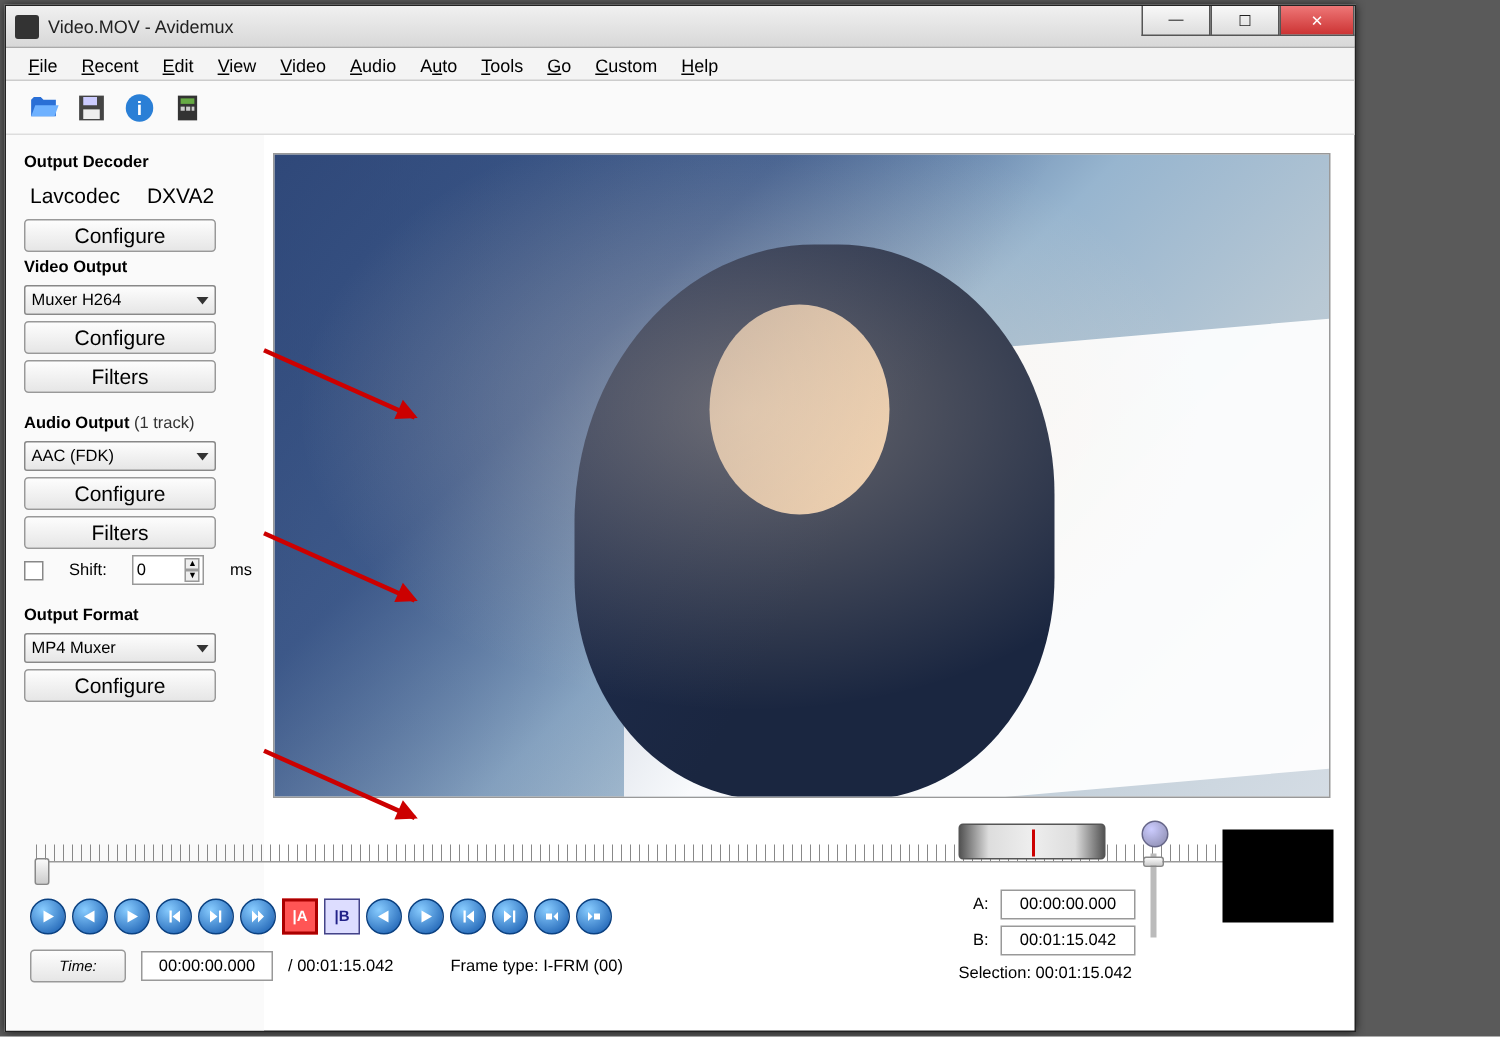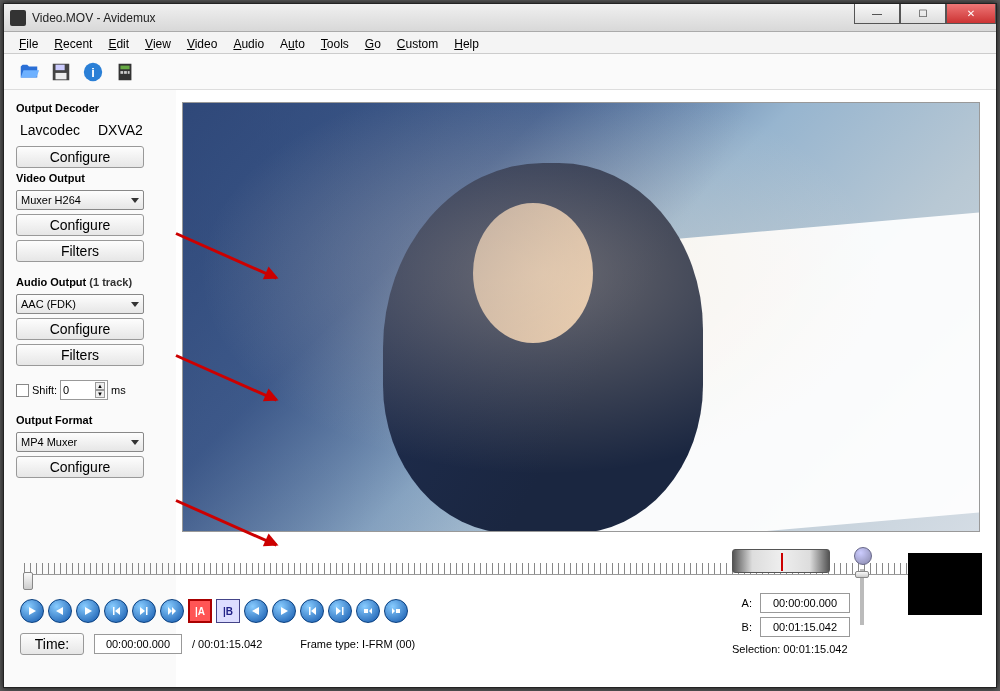--- a/index.html
+++ b/index.html
@@ -1,60 +1,60 @@
 <!DOCTYPE html>
 <html><head>
 <meta charset="utf-8">
 <style>
 * { box-sizing: border-box; margin: 0; padding: 0; font-family: "Segoe UI", Tahoma, sans-serif; }
 body { background: #5a5a5a; width: 1000px; height: 691px; overflow: hidden; position: relative; }
-.window { position: absolute; left: 3px; top: 3px; width: 994px; height: 685px; background: #fff; border: 1px solid #222; box-shadow: 0 0 6px rgba(0,0,0,.8); }
+.window { position: absolute; left: 3px; top: 3px; width: 901px; height: 685px; background: #fff; border: 1px solid #222; box-shadow: 0 0 6px rgba(0,0,0,.8); }
 .titlebar { height: 28px; background: linear-gradient(#f0f0f0,#d8d8d8); border-bottom: 1px solid #aaa; display: flex; align-items: center; padding-left: 6px; position: relative; }
 .titlebar .ico { width: 16px; height: 16px; background: #333; border-radius: 2px; margin-right: 6px; display:inline-block; }
 .titlebar .ttl { font-size: 12px; color: #222; }
 .winbtns { position: absolute; right: 0; top: 0; display: flex; }
 .winbtn { width: 46px; height: 20px; border: 1px solid #555; border-top: none; background: linear-gradient(#f8f8f8,#ddd); display:flex; align-items:center; justify-content:center; font-size:10px; color:#222; }
 .winbtn.close { background: linear-gradient(#e77,#c33); color:#fff; width:50px; border-top-right-radius:0; }
 .menubar { height: 22px; background:#f4f4f4; border-bottom:1px solid #ccc; display:flex; align-items:flex-end; padding-left:8px; gap:2px; }
 .menuitem { font-size:12px; padding:2px 7px; cursor:default; }
 .menuitem u { text-decoration: underline; }
 .toolbar { height: 36px; background:#fafafa; border-bottom:1px solid #ddd; display:flex; align-items:center; padding-left:14px; gap:10px; }
 .tico { width:22px; height:22px; display:inline-flex; align-items:center; justify-content:center; }
 .tico svg { width:22px; height:22px; }
 .content { display:flex; height: calc(100% - 28px - 22px - 36px); }
 .sidebar { width: 172px; padding: 6px 8px 6px 12px; background:#fafafa; font-size:11px; }
 .sidebar h4 { font-size:11px; font-weight:bold; margin-top:6px; margin-bottom:6px; }
 .decrow { display:flex; gap:18px; font-size:14px; margin:8px 0 8px 4px; }
 .btn { width:128px; height:22px; background:linear-gradient(#fdfdfd,#e6e6e6); border:1px solid #999; border-radius:3px; font-size:14px; display:flex; align-items:center; justify-content:center; margin:4px 0; cursor:default; }
 .sel { width:128px; height:20px; background:linear-gradient(#fdfdfd,#e6e6e6); border:1px solid #888; border-radius:2px; font-size:11px; padding:2px 4px; display:flex; align-items:center; justify-content:space-between; margin:4px 0; }
 .sel .tri { width:0;height:0;border-left:4px solid transparent;border-right:4px solid transparent;border-top:5px solid #333; }
-.shiftrow { display:flex; align-items:center; gap:3px; margin:14px 0; }
+.shiftrow { display:flex; align-items:center; gap:3px; margin:4px 0;justify-content:space-between; }
 .shiftrow .cb { width:13px; height:13px; border:1px solid #888; background:#fff; }
 .shiftrow .spin { width:48px; height:20px; border:1px solid #999; background:#fff; text-align:center; font-size:11px; display:flex; align-items:center; justify-content:space-between; padding:0 2px; }
 .shiftrow .spinbtns { display:flex; flex-direction:column; }
 .shiftrow .sb { width:10px;height:8px;font-size:6px;line-height:6px;text-align:center;border:1px solid #999;background:#eee; }
-.audiotrack { font-weight:bold; color:#333; }
+.audiotrack { font-weight:normal; color:#333; }
 .mainarea { flex:1; display:flex; flex-direction:column; padding:6px 10px 6px 0; }
 .videoframe { flex:0 0 430px; margin:6px 6px 0 6px; background:linear-gradient(135deg,#3a5a8a 0%,#4a6a9a 30%,#97b5cf 50%,#b8c8d4 70%,#d4dce4 100%); border:1px solid #999; position:relative; overflow:hidden; }
 .videoframe::after{content:"";position:absolute;inset:0;background:radial-gradient(ellipse at 45% 40%,rgba(255,230,200,.35),transparent 55%),linear-gradient(120deg,rgba(40,60,110,.6) 0%,rgba(40,60,110,.25) 35%,transparent 55%);}
 .vf-table{position:absolute;right:0;top:130px;width:470px;height:300px;background:#fff;border-radius:60px 0 0 0;transform:skewY(-5deg);opacity:.92;}
 .vf-kid{position:absolute;left:200px;top:60px;width:320px;height:370px;background:#1a2640;border-radius:50% 45% 40% 40%;}
 .vf-face{position:absolute;left:290px;top:100px;width:120px;height:140px;background:#e8c9a8;border-radius:50%;}
 .bottomarea { padding:8px 12px 4px 12px; }
 .timeline { position:relative; height:24px; margin:6px 4px 10px 4px; }
 .ticks { height:12px; background:repeating-linear-gradient(90deg,#888 0,#888 1px,transparent 1px,transparent 6px); border-bottom:1px solid #999; margin:0 4px; }
 .thumb { position:absolute; left:3px; top:9px; width:10px; height:18px; background:linear-gradient(#fafafa,#ccc); border:1px solid #888; border-radius:2px; }
 .controlsrow { display:flex; align-items:center; gap:4px; padding:2px 4px 6px 4px; }
 .pbtn { width:24px;height:24px;border-radius:12px;background:radial-gradient(circle at 35% 30%,#8cf,#15a);border:1px solid #0a4080;display:flex;align-items:center;justify-content:center;color:#fff;font-size:10px; }
 .abbtn { width:24px;height:24px;border:1px solid #c44;background:#fdd;display:flex;align-items:center;justify-content:center;font-size:10px;font-weight:bold;color:#a00; }
 .abbtn.b { border-color:#448;background:#ddf;color:#228; }
 .abbtn.active { background:#f55;color:#fff;border:2px solid #a00; }
 .pbtn svg{width:10px;height:10px;fill:#fff;}
 .timerow { display:flex; align-items:center; gap:10px; padding:4px; font-size:11px; }
-.timebtn { width:64px;height:22px;background:linear-gradient(#fdfdfd,#e6e6e6);border:1px solid #999;border-radius:3px;font-size:14px;display:flex;align-items:center;justify-content:center; }
+.timebtn { width:64px;height:22px;background:linear-gradient(#fdfdfd,#e6e6e6);border:1px solid #999;border-radius:3px;font-size:10px;display:flex;align-items:center;justify-content:center;font-style:italic; }
 .timebox { width:88px;height:20px;border:1px solid #999;background:#fff;font-size:11px;display:flex;align-items:center;justify-content:center; }
 .rightpanel { position:absolute; right:14px; bottom:18px; width:250px; height:120px; font-size:11px; }
 .jog { position:absolute; left:0; top:0; width:98px; height:24px; background:linear-gradient(90deg,#555,#ddd 20%,#eee 50%,#ddd 80%,#555); border:1px solid #555; border-radius:3px; }
 .jog::after{content:"";position:absolute;left:48px;top:3px;width:2px;height:18px;background:#c00;}
 .volume { position:absolute; left:122px; top:-2px; width:16px; height:90px; }
 .volbtn { width:18px;height:18px;background:radial-gradient(circle at 35% 30%,#ccf,#88a);border:1px solid #668;border-radius:9px;margin:0 auto 4px; }
 .voltrack { width:4px;height:56px;background:#bbb;margin:0 auto;position:relative; }
 .volthumb { position:absolute;left:-5px;top:2px;width:14px;height:7px;background:linear-gradient(#fafafa,#ccc);border:1px solid #888;border-radius:2px; }
 .preview { position:absolute; right:0; top:4px; width:74px; height:62px; background:#000; }
 .abrow { position:absolute; left:0; top:44px; display:flex; align-items:center; gap:8px; }

